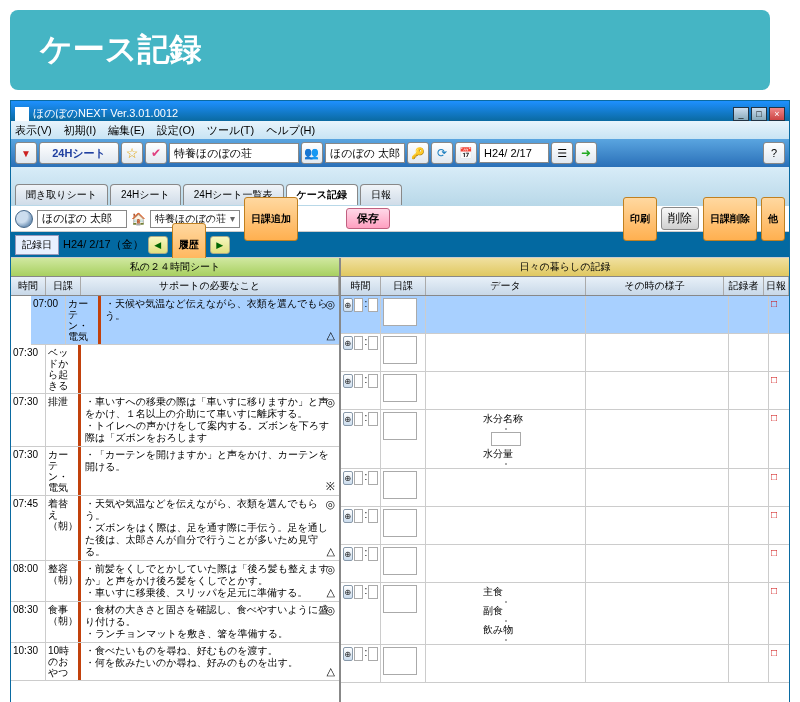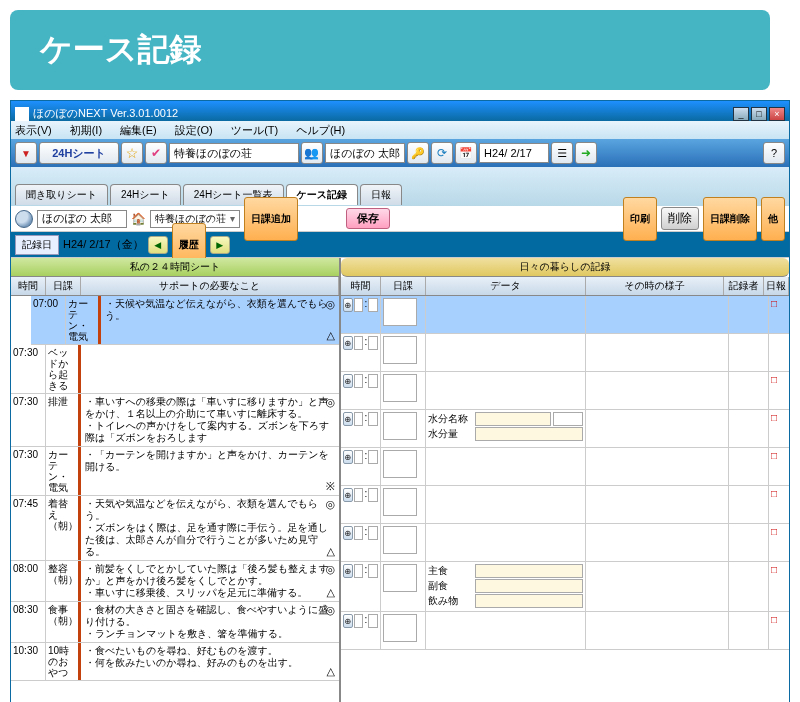--- a/index.html
+++ b/index.html
@@ -7,21 +7,21 @@
 
 .banner { background: #45b5c4; color: #fff; font-size: 32px; font-weight: bold; padding: 18px 30px; border-radius: 8px; margin: 10px; width: 760px; }
 
 .app-window { width: 780px; margin: 0 10px; border: 1px solid #0a6aa1; }
 .titlebar { background: linear-gradient(#1e90ff, #0a6aa1); color: #fff; height: 20px; display: flex; align-items: flex-end; padding: 0 4px; font-size: 11px; }
 .titlebar .icon { width: 14px; height: 14px; background: #fff; margin-right: 4px; }
 .titlebar .title { flex: 1; }
 .titlebar .winbtn { width: 16px; height: 14px; background: linear-gradient(#cde, #8ab); border: 1px solid #234; margin-left: 2px; display: flex; align-items: center; justify-content: center; font-size: 9px; color: #000; }
 .titlebar .winbtn.close { background: linear-gradient(#e88, #c44); color: #fff; }
 
-.menubar { background: linear-gradient(#e8f4fc, #c8e4f4); height: 18px; display: flex; align-items: center; padding: 0 4px; font-size: 11px; gap: 6px; }
+.menubar { background: linear-gradient(#e8f4fc, #c8e4f4); height: 18px; display: flex; align-items: center; padding: 0 4px; font-size: 11px; }
 .menubar span { margin-right: 12px; }
 
 .toolbar1 { background: linear-gradient(#5aa5e0, #2a70b8); height: 28px; display: flex; align-items: center; padding: 2px 4px; gap: 2px; }
 .tb-btn { height: 22px; background: linear-gradient(#fff, #e0e8f0); border: 1px solid #888; border-radius: 3px; display: flex; align-items: center; padding: 0 6px; font-size: 11px; }
 .tb-btn.wide { min-width: 80px; justify-content: center; font-weight: bold; color: #2040a0; }
 .tb-btn.icon-only { width: 22px; padding: 0; justify-content: center; }
 .tb-input { height: 20px; background: #fff; border: 1px solid #888; padding: 0 4px; display: flex; align-items: center; min-width: 80px; }
 .tb-spacer { flex: 1; }
 
 .tabs-row { background: linear-gradient(#d8ecf8, #b8d8e8); height: 39px; display: flex; align-items: flex-end; padding: 1px 4px; gap: 2px; }
@@ -38,21 +38,21 @@
 
 .toolbar3 { background: #0369a1; height: 26px; display: flex; align-items: center; padding: 2px 4px; gap: 4px; border-bottom: 1px solid #ccc; }
 .label-chip { background: #e8f0ff; border: 1px solid #99b; padding: 2px 6px; font-size: 10px; }
 .nav-btn { width: 20px; height: 18px; background: linear-gradient(#f8f8c0, #e0e080); border: 1px solid #aa8; border-radius: 3px; display: flex; align-items: center; justify-content: center; font-size: 9px; color: #060; }
 
 .content { display: flex; height: 500px; background: #fff; }
 .left-pane { width: 330px; border-right: 2px solid #888; display: flex; flex-direction: column; }
 .right-pane { flex: 1; display: flex; flex-direction: column; }
 
 .pane-title { background: linear-gradient(#d0e8a0, #a8d060); text-align: center; font-size: 10px; padding: 2px; border-bottom: 1px solid #888; }
-.pane-title.right { background: linear-gradient(#f0e0a0, #e0c860); border-radius: 6px; }
+.pane-title.right { background: linear-gradient(#f0e0a0, #e0c860); }
 
 .col-headers { display: flex; background: linear-gradient(#e8f0f8, #c8d8e8); border-bottom: 1px solid #888; font-size: 10px; }
 .col-headers > div { border-right: 1px solid #aaa; padding: 2px 2px; text-align: center; }
 .ch-time { width: 35px; } .ch-task { width: 35px; } .ch-support { flex: 1; }
 .ch-rtime { width: 40px; } .ch-rtask { width: 45px; } .ch-data { width: 160px; } .ch-state { flex: 1; } .ch-rec { width: 40px; } .ch-rep { width: 25px; }
 
 .rows { flex: 1; overflow-y: auto; }
 .row { display: flex; border-bottom: 1px solid #ccc; min-height: 38px; font-size: 10px; }
 .row.sel { background: #a8d0ff; margin-left: 20px; }
 .row .c-time { width: 35px; border-right: 1px solid #ccc; padding: 2px; }
@@ -64,21 +64,21 @@
 .rrow { display: flex; border-bottom: 1px solid #ccc; min-height: 38px; font-size: 10px; }
 .rrow.sel { background: #a8d0ff; }
 .rrow .r-time { width: 40px; border-right: 1px solid #ccc; padding: 2px; display: flex; gap: 1px; align-items: flex-start; }
 .rrow .r-task { width: 45px; border-right: 1px solid #ccc; padding: 2px; }
 .rrow .r-data { width: 160px; border-right: 1px solid #ccc; padding: 2px; }
 .rrow .r-state { flex: 1; border-right: 1px solid #ccc; padding: 2px; }
 .rrow .r-rec { width: 40px; border-right: 1px solid #ccc; }
 .rrow .r-rep { width: 20px; padding: 2px; color: #c00; }
 .mini-btn { width: 14px; height: 14px; background: linear-gradient(#fff,#cde); border: 1px solid #89a; border-radius: 2px; font-size: 8px; display: inline-flex; align-items: center; justify-content: center; }
 .mini-input { width: 14px; height: 14px; border: 1px solid #aaa; background: #fff; display: inline-block; }
-.field-row { display: flex; align-items: center; gap: 2px; margin-bottom: 1px; }
+.field-row { display: flex; align-items: center; gap: 2px; margin-bottom: 1px; flex-direction: column; }
 .field-row .lbl { width: 45px; }
 .field-row .box { border: 1px solid #aaa; background: #fff8e0; height: 14px; flex: 1; }
 .field-row .unit { width: 30px; border: 1px solid #aaa; background: #fff; height: 14px; }
 
 .star-icon::before { content: "☆"; color: #e0a000; font-size: 14px; }
 .check-icon::before { content: "✔"; color: #e04080; font-size: 12px; }
 .people-icon::before { content: "👥"; font-size: 12px; }
 .key-icon::before { content: "🔑"; font-size: 11px; }
 .refresh-icon::before { content: "⟳"; color: #2080c0; font-size: 12px; }
 .cal-icon::before { content: "📅"; font-size: 11px; }

